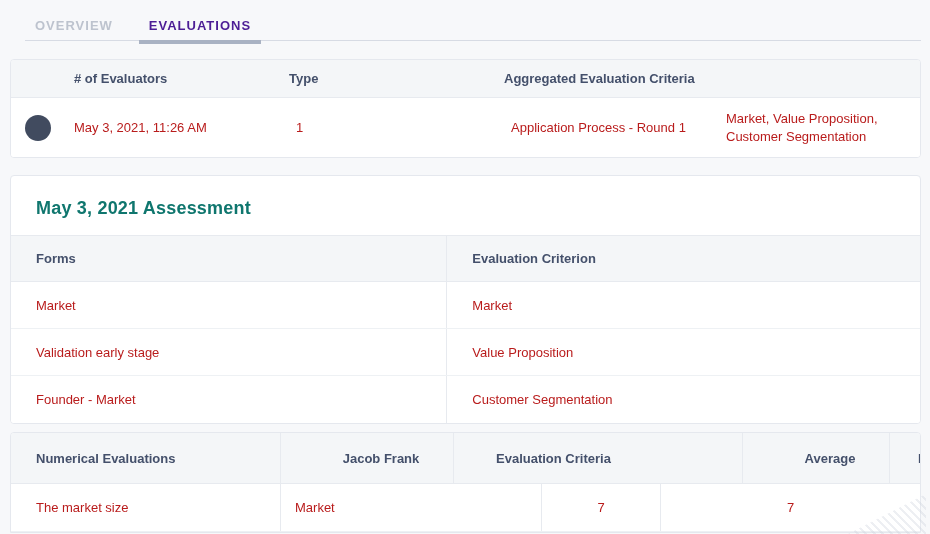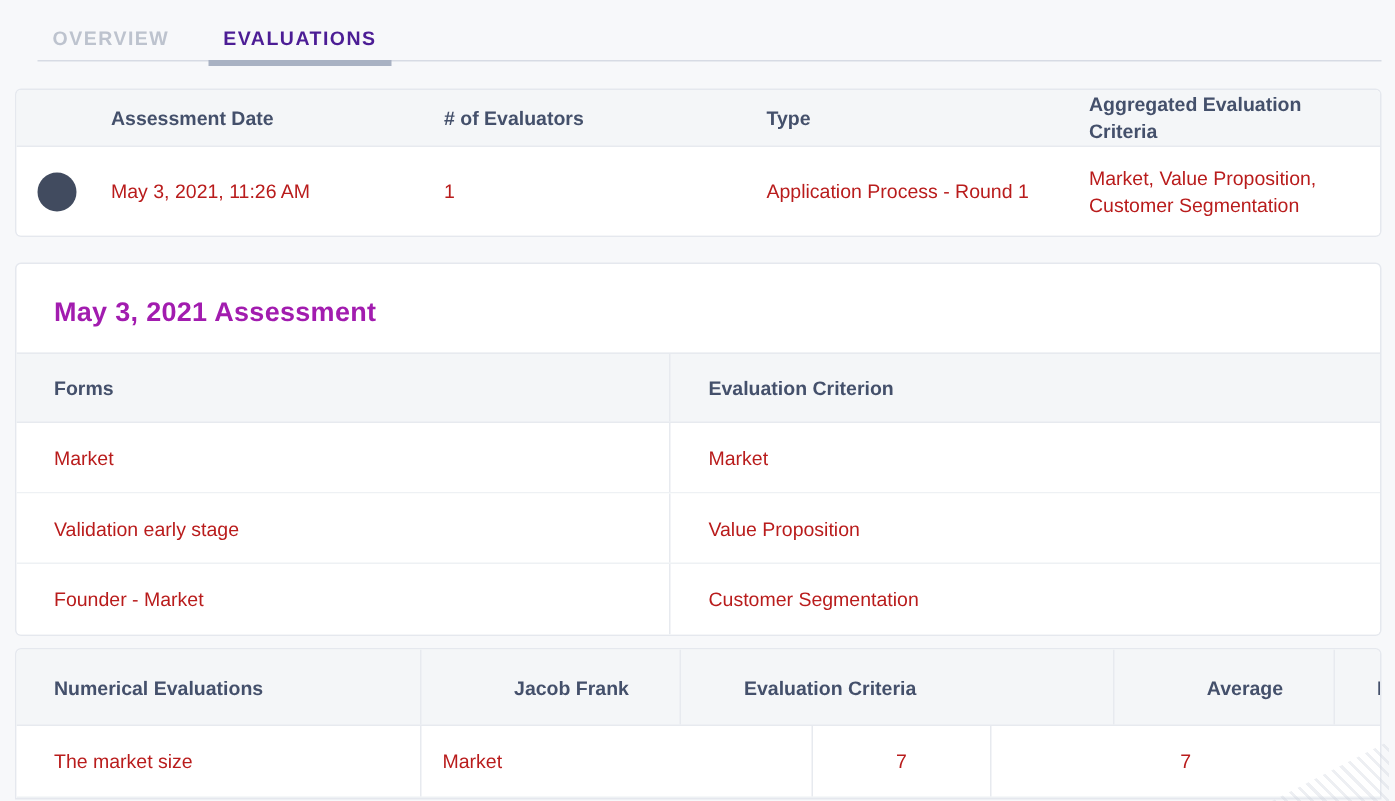--- a/index.html
+++ b/index.html
@@ -44,21 +44,21 @@
   .t1-row  { height:59px; }
   .c-avatar { width:53px; display:flex; justify-content:center; align-items:center; flex:none; }
   .c-date { width:222px; padding-left:10px; flex:none; }
   .c-eval { width:215px; padding-left:10px; flex:none; }
   .c-type { width:215px; padding-left:10px; flex:none; }
   .c-agg  { flex:1; padding-left:10px; padding-right:14px; line-height:1.35; }
   .avatar { width:26px; height:26px; border-radius:50%; background:#414b5f; }
 
   
   .detail-title {
-    padding:22px 25px 16px; font-size:18px; font-weight:700; color:#a21caf; letter-spacing:.2px;
+    padding:22px 25px 16px; font-size:18px; font-weight:700; color:#0f766e; letter-spacing:.2px;
   }
   .f-head { height:47px; border-top:1px solid #e7eaef; border-bottom:1px solid #e7eaef; }
   .f-row  { height:47px; border-bottom:1px solid #eef1f4; }
   .f-row:last-child { border-bottom:none; }
   .fc1 { width:48%; flex:none; padding-left:25px; align-self:stretch; display:flex; align-items:center; border-right:1px solid #e7eaef; }
   .fc2 { flex:1; padding-left:25px; }
 
   
   .n-head { height:51px; border-bottom:1px solid #e7eaef;gap:28px; }
   .n-row  { height:48px; border-bottom:1px solid #eef1f4; }
@@ -83,21 +83,20 @@
 
 <div class="tabbar">
   <div class="tab">OVERVIEW</div>
   <div class="tab active">EVALUATIONS</div>
   <div class="baseline"></div>
 </div>
 
 <div class="card card-assessments">
   <div class="hrow t1-head">
     <div class="c-avatar"></div>
-    <div class="c-date">Assessment Date</div>
     <div class="c-eval"># of Evaluators</div>
     <div class="c-type">Type</div>
     <div class="c-agg">Aggregated Evaluation Criteria</div>
   </div>
   <div class="drow t1-row">
     <div class="c-avatar">
       <span class="avatar"></span>
     </div>
     <div class="c-date">May 3, 2021, 11:26 AM</div>
     <div class="c-eval">1</div>

